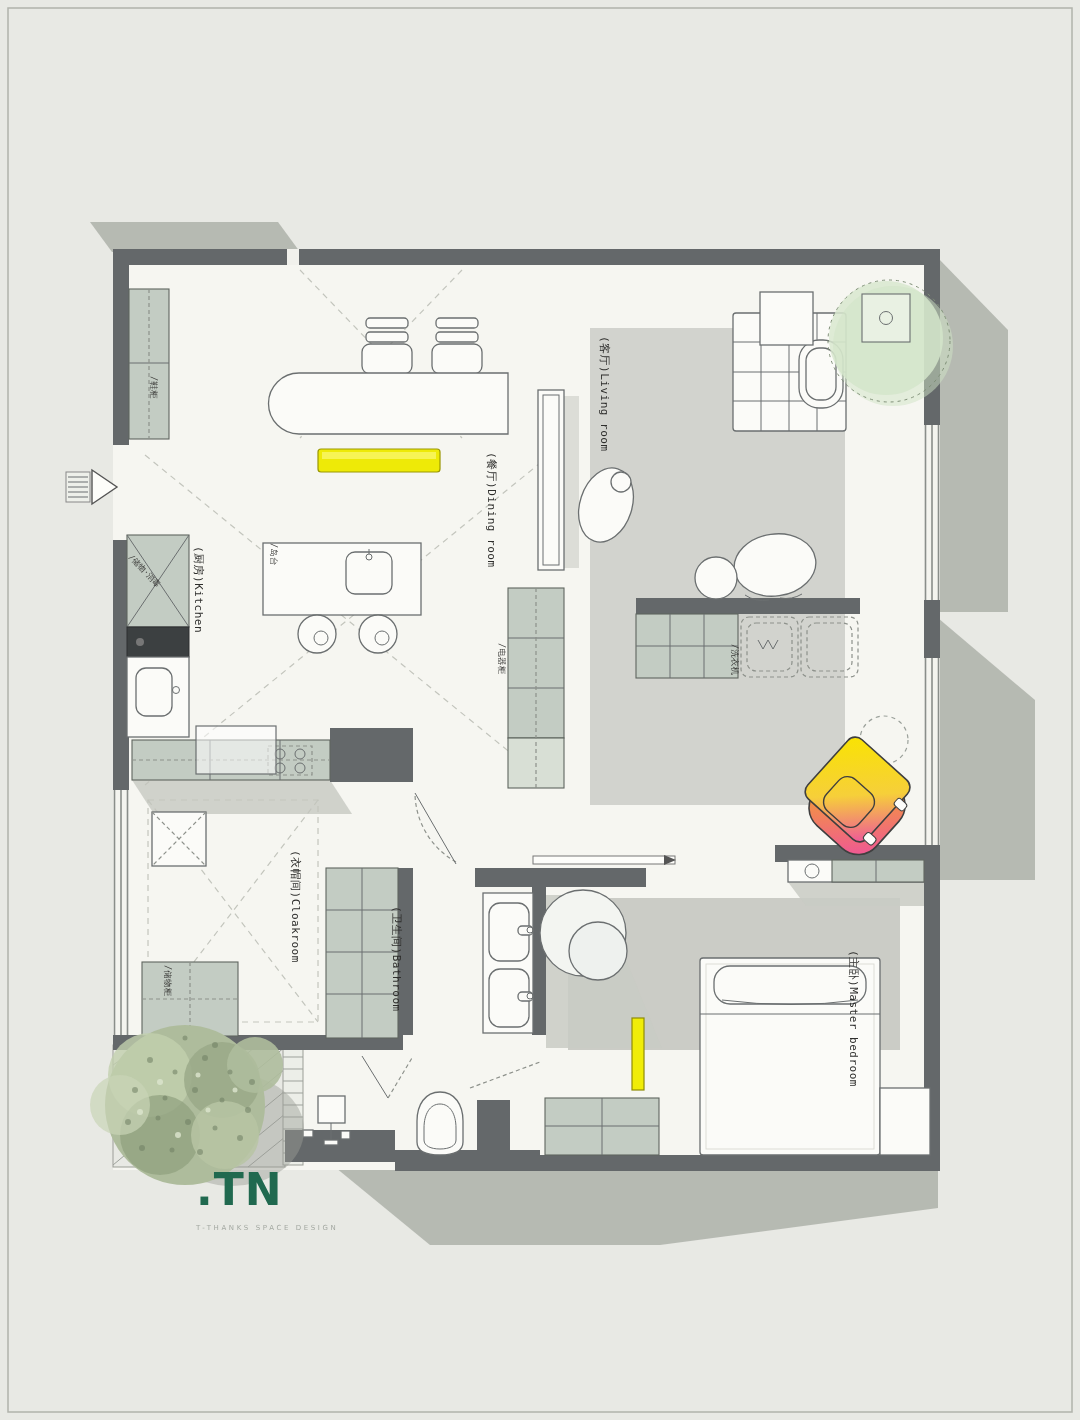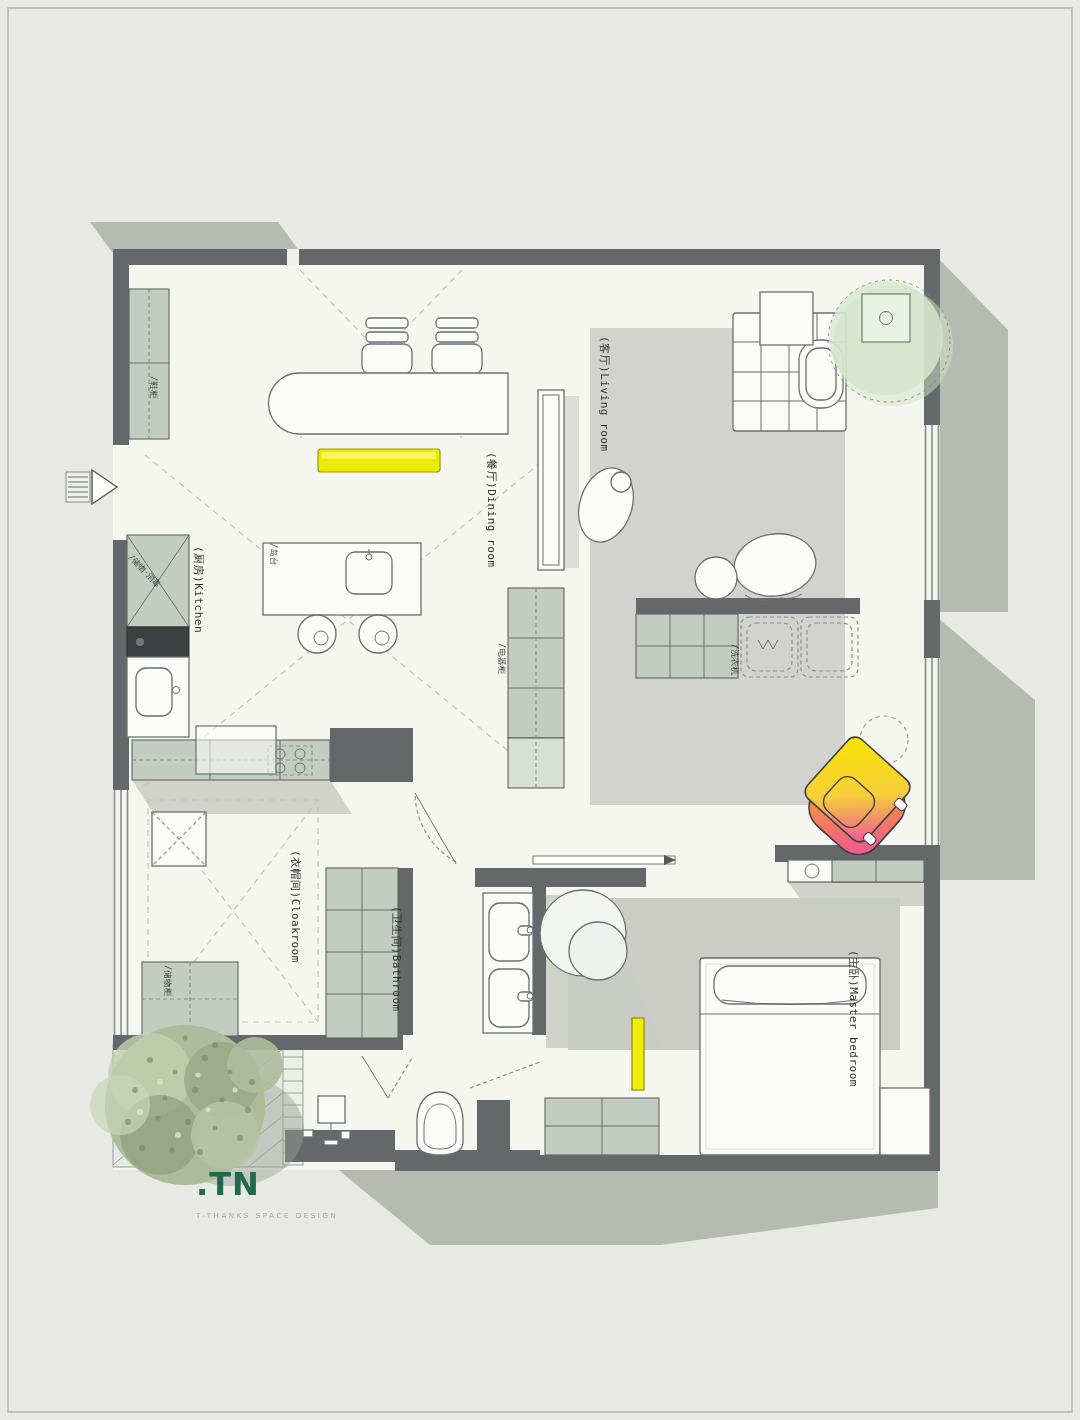--- a/index.html
+++ b/index.html
@@ -8,21 +8,21 @@
   .vlabel{position:absolute;transform-origin:0 0;transform:rotate(90deg);
           font-family:"DejaVu Sans Mono",monospace;font-size:11px;color:#2e2e2c;
           letter-spacing:.5px;white-space:nowrap;}
   .slabel{position:absolute;transform-origin:0 0;transform:rotate(90deg);
           font-family:"DejaVu Sans Mono",monospace;font-size:8.5px;color:#3a3a38;
           letter-spacing:.2px;white-space:nowrap;}
   .dlabel{position:absolute;transform-origin:0 0;transform:rotate(46deg);
           font-family:"DejaVu Sans Mono",monospace;font-size:8px;color:#3a3a38;
           white-space:nowrap;}
   #logo{position:absolute;left:196px;top:1168px;}
-  #logo .mark{font-family:"DejaVu Sans",sans-serif;font-weight:bold;font-size:32px;
+  #logo .mark{font-family:"DejaVu Sans",sans-serif;font-weight:bold;font-size:44px;
           color:#20694f;letter-spacing:1px;line-height:1;}
   #logo .tagline{margin-top:12px;font-family:"DejaVu Sans",sans-serif;font-size:7px;
           letter-spacing:2.6px;color:#a3a8a1;}
   
   .w{fill:#64686a;}
   .fw{fill:#fbfbf8;stroke:#6b6f70;stroke-width:1.3;}
   .cab{fill:#c3ccc3;stroke:#5f655f;stroke-width:1.1;}
   .cab2{fill:#d8dfd5;stroke:#5f655f;stroke-width:1.1;}
   .ln{stroke:#6b6f70;stroke-width:1;fill:none;}
   .lnl{stroke:#9da19b;stroke-width:1;fill:none;}

